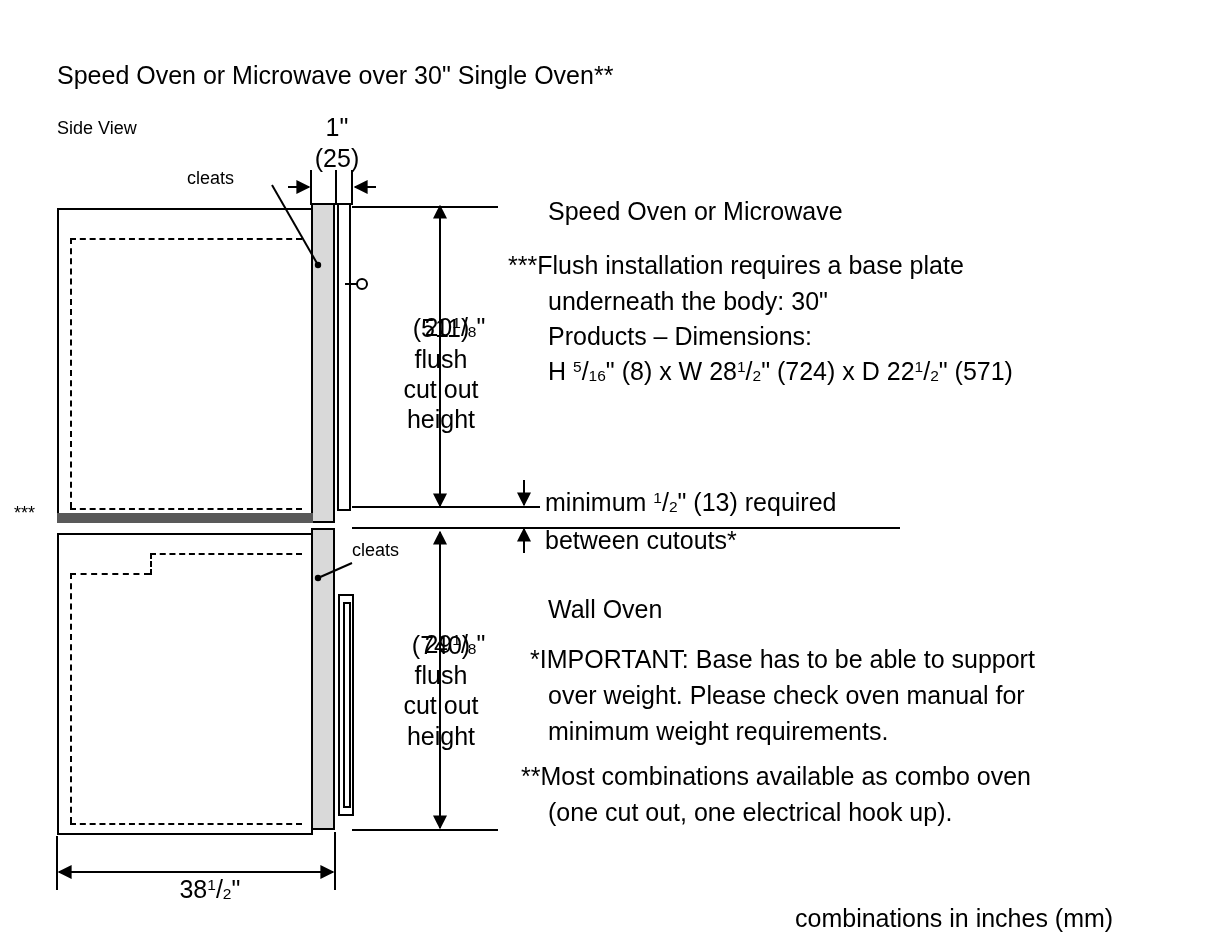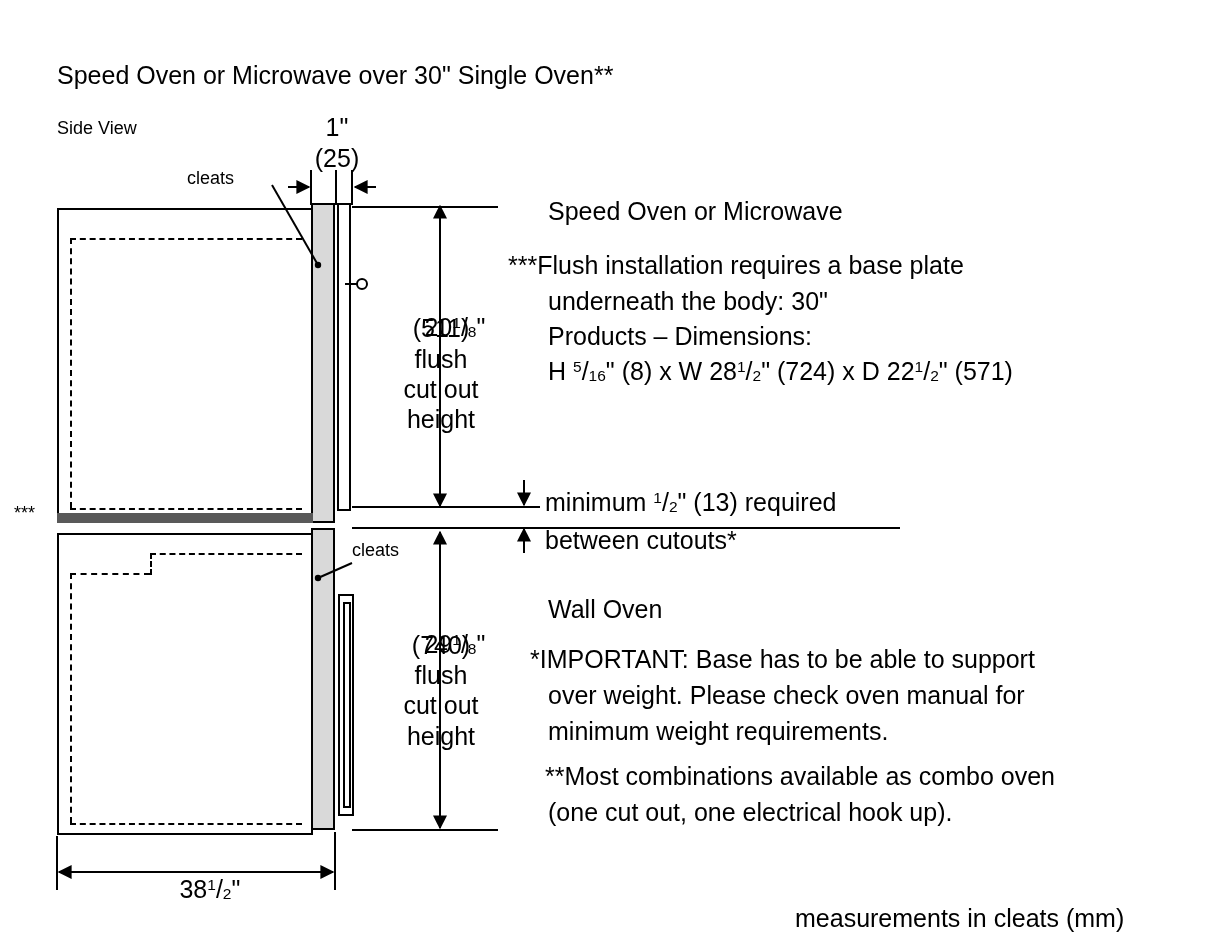--- a/index.html
+++ b/index.html
@@ -198,18 +198,18 @@
   <div class="txt body-txt" style="left:548px; top:322px;">Products – Dimensions:</div>
   <div class="txt body-txt" style="left:548px; top:287px;">underneath the body: 30"</div>
   <div class="txt body-txt" style="left:548px; top:357px;"><span>H </span><sup>5</sup>/<sub>16</sub><span>" (8) x W 28</span><sup>1</sup>/<sub>2</sub><span>" (724) x D 22</span><sup>1</sup>/<sub>2</sub><span>" (571)</span></div>
 
   <div class="txt body-txt" style="left:548px; top:587px;margin-top:8px;">Wall Oven</div>
 
   <div class="txt body-txt" style="left:548px; top:681px;">over weight. Please check oven manual for</div>
   <div class="txt body-txt" style="left:530px; top:645px;"><span>*</span><span>IMPORTANT: Base has to be able to support</span></div>
   <div class="txt body-txt" style="left:548px; top:717px;">minimum weight requirements.</div>
 
-  <div class="txt body-txt" style="left:521px; top:762px;margin-left:24px;"><span>**</span><span>Most combinations available as combo oven</span></div>
+  <div class="txt body-txt" style="left:521px; top:762px;"><span>**</span><span>Most combinations available as combo oven</span></div>
   <div class="txt body-txt" style="left:548px; top:798px;text-align:center;">(one cut out, one electrical hook up).</div>
 
-  <div class="txt small-note" style="left:795px; top:904px;">measurements in cleats (mm)</div>
+  <div class="txt small-note" style="left:795px; top:904px;">combinations in inches (mm)</div>
 
 </div>
 
 </body></html>

